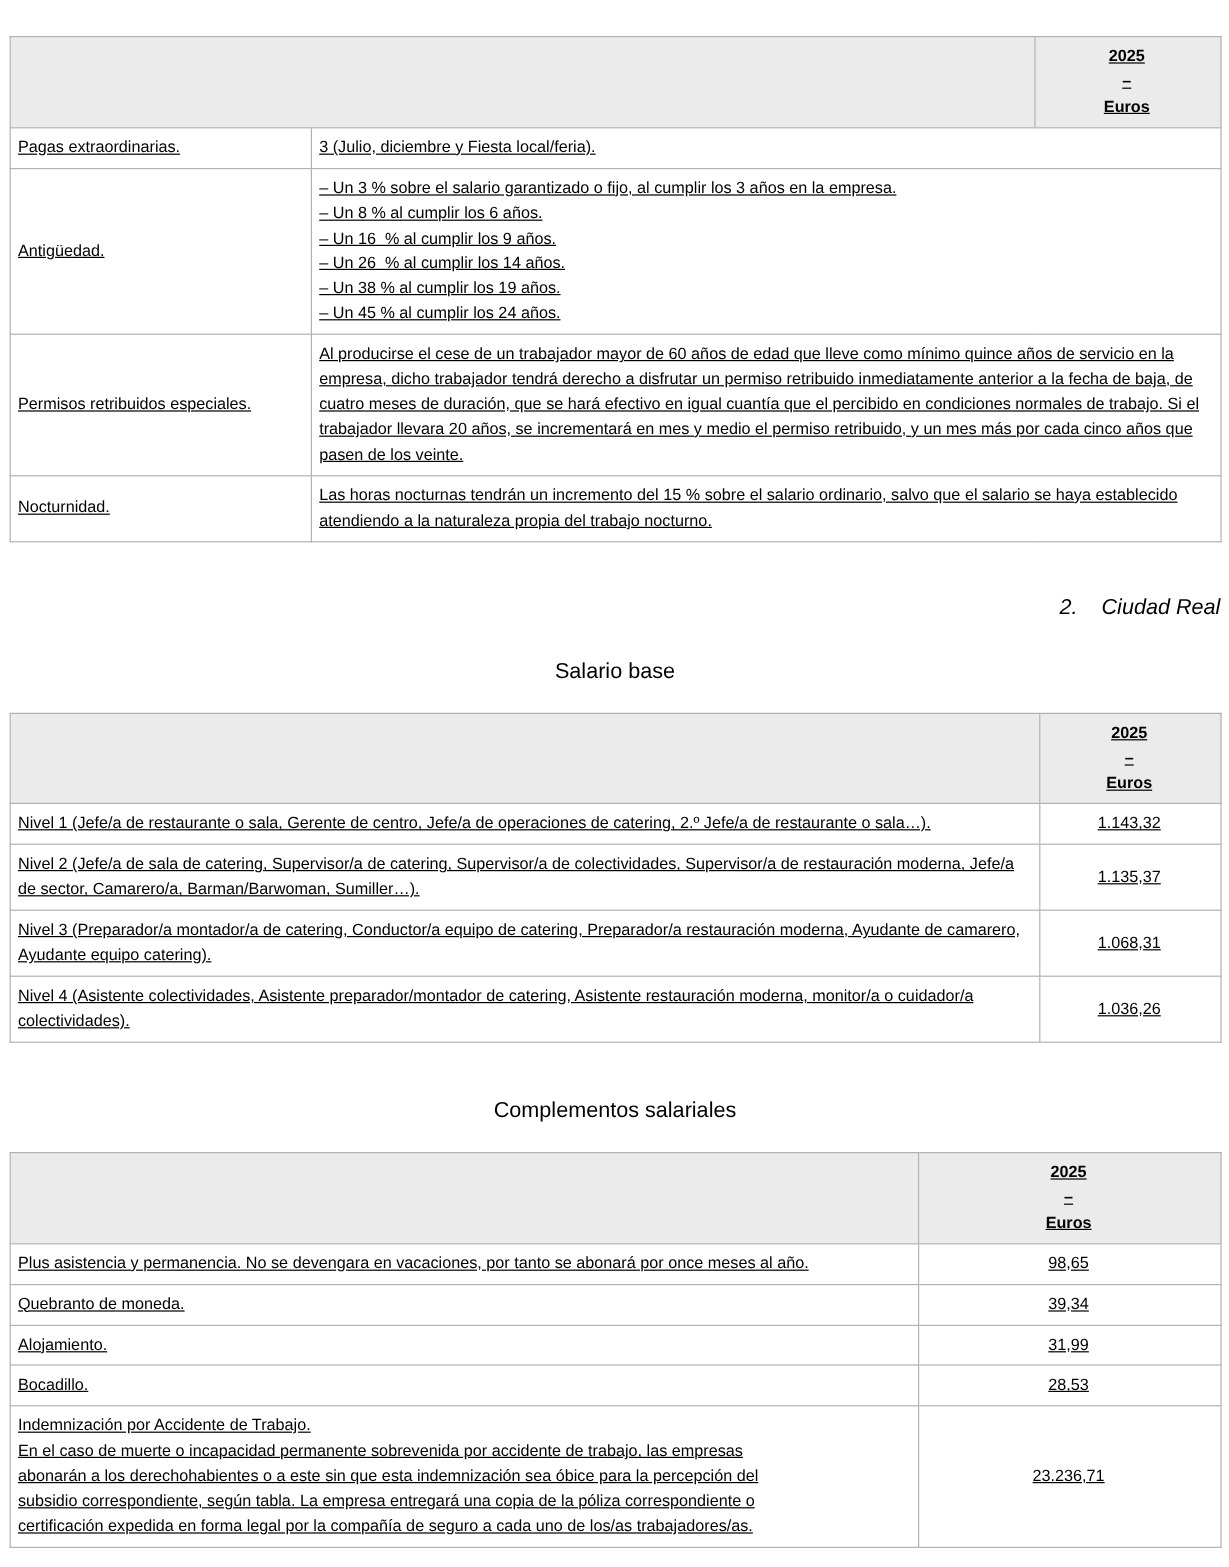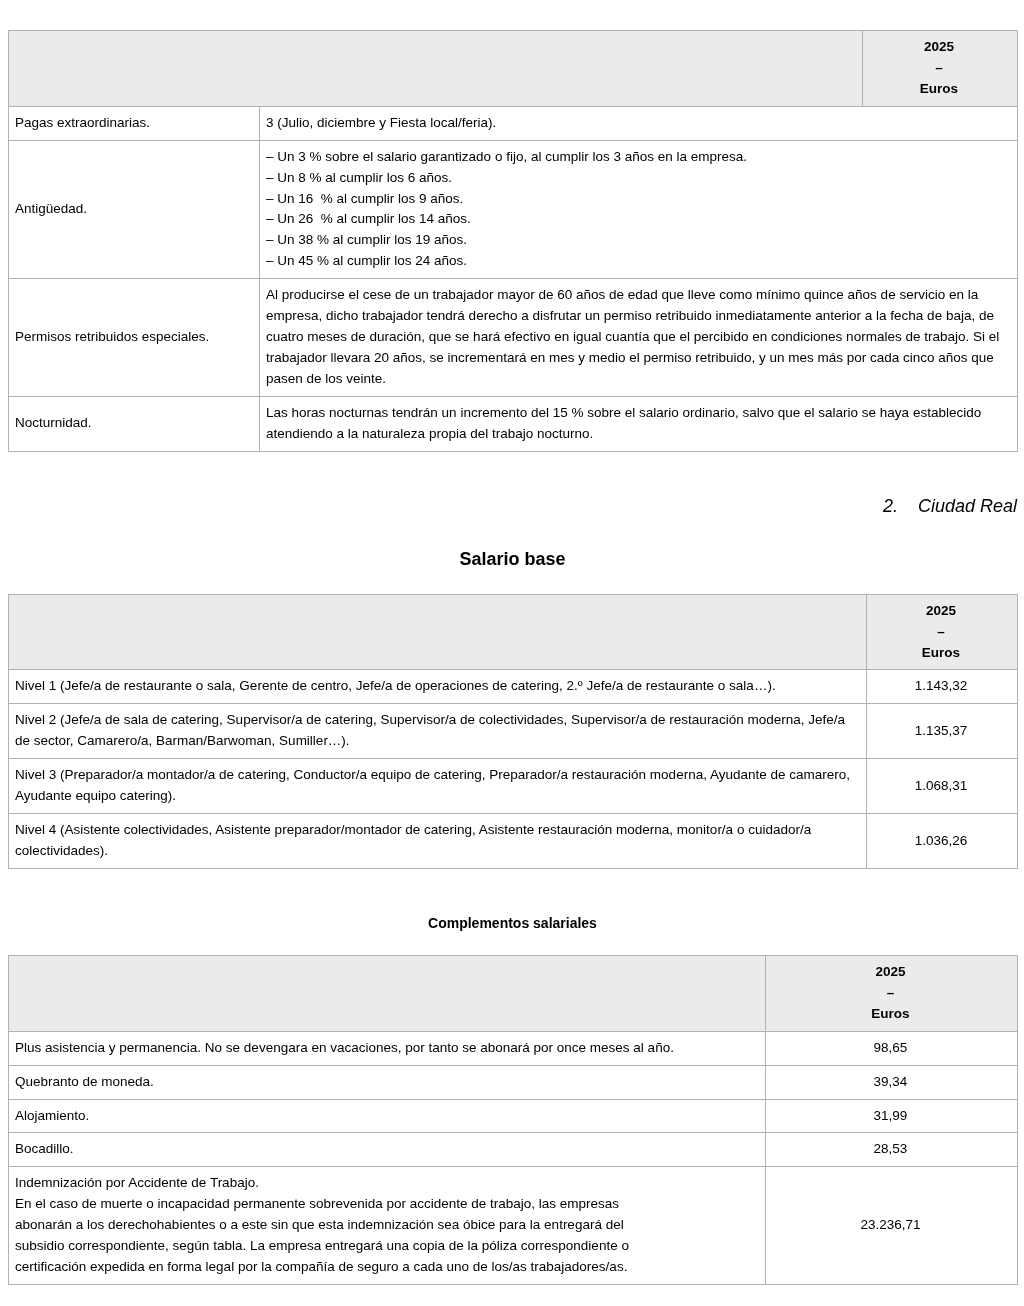--- a/index.html
+++ b/index.html
@@ -11,20 +11,21 @@
     color: #000000;
     font-family: "Liberation Sans", "DejaVu Sans", sans-serif;
     overflow: hidden;
   }
   .page { padding: 30px 7px 0 8px; }
 
   table.doc {
     border-collapse: collapse;
     table-layout: fixed;
     width: 1009px;
+    text-decoration: underline;
   }
   table.doc td {
     border: 1px solid var(--border, #b2b2b2);
     font-size: 13.5px;
     line-height: 1.55;
     padding: 6px 8px 6px 6px;
     vertical-align: middle;
     word-wrap: break-word;
   }
   tr.head td { background: var(--header-bg, #ebebeb); }
@@ -40,28 +41,28 @@
 
   .h-section {
     font-style: italic;
     font-weight: 400;
     font-size: 18px;
     text-align: right;
     margin: 44px 0 0 0;
   }
   .h-section .num { margin-right: 20px; }
   .h-sub {
-    font-weight: 700;
+    font-weight: 400;
     font-size: 18px;
     text-align: center;
     margin: 32px 0 24px 0;
   }
   .h-sub2 {
-    font-weight: 700;
-    font-size: 14px;
+    font-weight: 400;
+    font-size: 18px;
     text-align: center;
     margin: 46px 0 24px 0;
   }
 </style>
 </head>
 <body>
 
 <div class="page">
 
   <table class="doc">
@@ -171,21 +172,21 @@
         <td class="val">31,99</td>
       </tr>
       <tr>
         <td>Bocadillo.</td>
         <td class="val">28,53</td>
       </tr>
       <tr>
         <td>
           <div class="cell-line">Indemnización por Accidente de Trabajo.</div>
           <div class="cell-line">En el caso de muerte o incapacidad permanente sobrevenida por accidente de trabajo, las empresas</div>
-          <div class="cell-line">abonarán a los derechohabientes o a este sin que esta indemnización sea óbice para la entregará del</div>
+          <div class="cell-line">abonarán a los derechohabientes o a este sin que esta indemnización sea óbice para la percepción del</div>
           <div class="cell-line">subsidio correspondiente, según tabla. La empresa entregará una copia de la póliza correspondiente o</div>
           <div class="cell-line">certificación expedida en forma legal por la compañía de seguro a cada uno de los/as trabajadores/as.</div>
         </td>
         <td class="val">23.236,71</td>
       </tr>
     </tbody>
   </table>
 
 </div>
 

